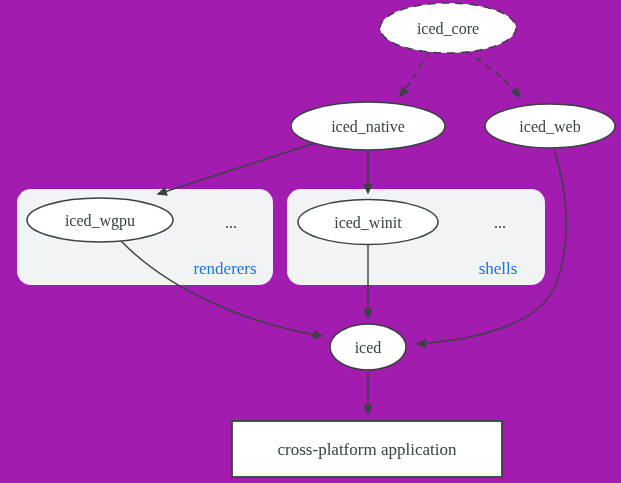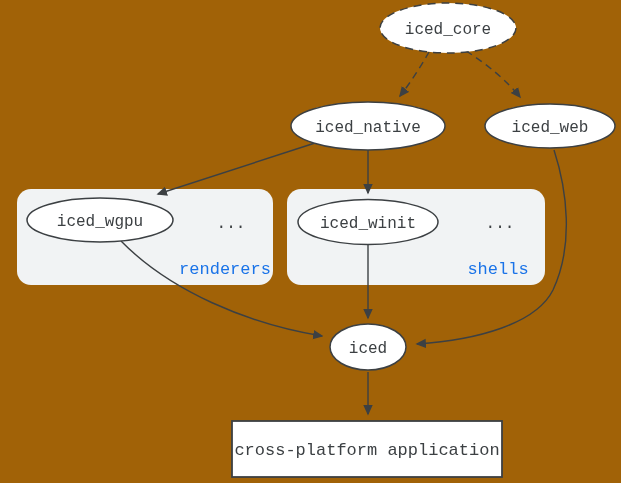--- a/index.html
+++ b/index.html
@@ -4,22 +4,22 @@
 <style>
   html, body {
     margin: 0;
     padding: 0;
     background: #ffffff;
   }
   .canvas {
     position: relative;
     width: 621px;
     height: 483px;
-    background: #a16207;
-    font-family: Liberation Mono, monospace;
+    background: #a21caf;
+    font-family: Liberation Serif, serif;
   }
   svg { display: block; }
   .node-shape {
     fill: #ffffff;
     stroke: #3c4043;
     stroke-width: 1.5;
   }
   .node-shape.dashed {
     stroke-dasharray: 8 6;
   }

